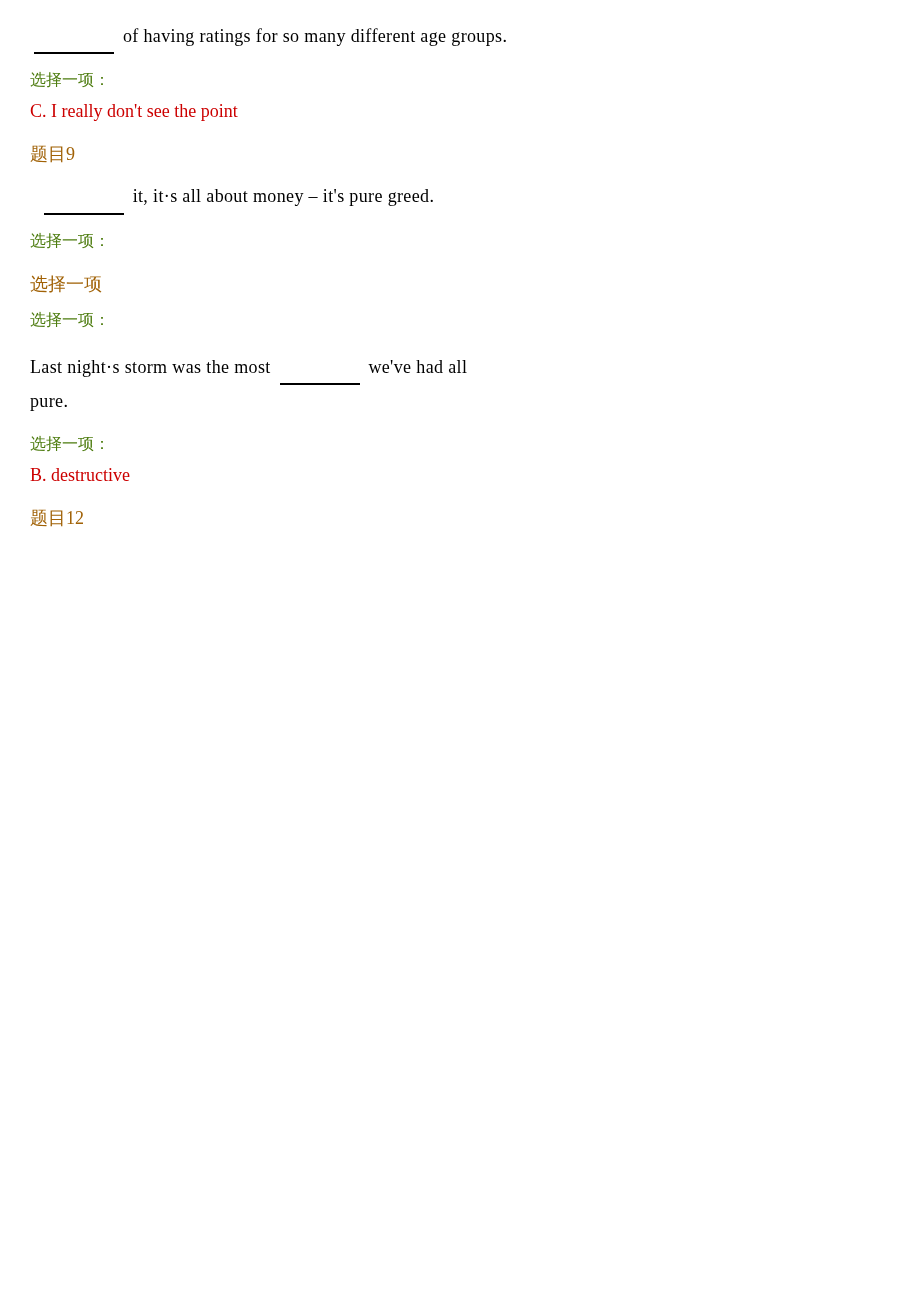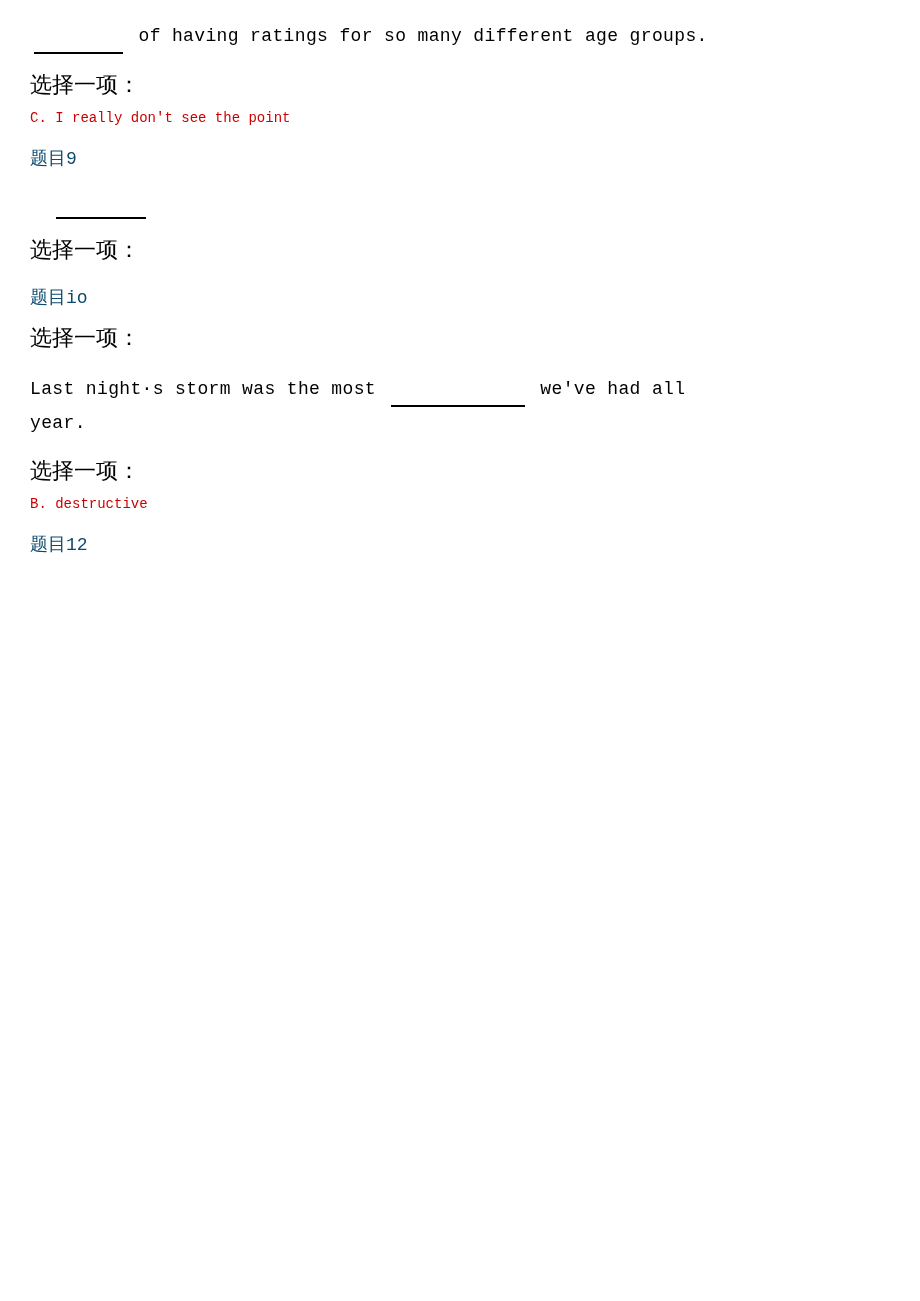--- a/index.html
+++ b/index.html
@@ -1,18 +1,19 @@
 <!DOCTYPE html>
 <html><head>
   <meta charset="utf-8">
   <style>
     * {
       margin: 0;
       padding: 0;
       box-sizing: border-box;
+      font-family: Liberation Serif, serif;
     }
 
     body {
       background: #ffffff;
       font-family: 'Courier New', Courier, monospace;
       font-size: 18px;
       color: #000000;
       padding: 20px 30px;
       width: 920px;
       min-height: 1301px;
@@ -33,34 +34,34 @@
       border-bottom: 2px solid #000;
       min-width: 80px;
       margin: 0 4px;
     }
 
     .blank-long {
       min-width: 130px;
     }
 
     .label-xuan {
-      font-size: 22px;
+      font-size: 16px;
       margin-bottom: 10px;
-      color: #000000;
+      color: #4d7c0f;
     }
 
     .answer-line {
       color: #cc0000;
-      font-size: 14px;
+      font-size: 18px;
       margin-bottom: 14px;
     }
 
     .question-title {
       font-size: 18px;
-      color: #0c4a6e;
+      color: #a16207;
       margin-bottom: 14px;
       margin-top: 10px;
     }
   </style>
 </head>
 <body>
 
 <div class="section">
   <div class="sentence-line">
     <span class="blank">&nbsp;&nbsp;&nbsp;&nbsp;&nbsp;&nbsp;&nbsp;&nbsp;</span>
@@ -71,42 +72,43 @@
 
   <div class="answer-line">C.  I really don't see the point</div>
 </div>
 
 <div class="section">
   <div class="question-title">题目9</div>
 
   <div class="sentence-line">
     <span>&nbsp;</span>
     <span class="blank">&nbsp;&nbsp;&nbsp;&nbsp;&nbsp;&nbsp;&nbsp;&nbsp;</span>
+    <span> it,  it·s all about money – it's pure greed.</span>
   </div>
 
   <div class="label-xuan">选择一项：</div>
 
 </div>
 
 <div class="section">
-  <div class="question-title">题目io</div>
+  <div class="question-title">选择一项</div>
 
 
   <div class="label-xuan">选择一项：</div>
 
 </div>
 
 <div class="section">
 
   <div class="sentence-line">
     <span>Last night·s storm was the most </span>
     <span class="blank">&nbsp;&nbsp;&nbsp;&nbsp;&nbsp;&nbsp;&nbsp;&nbsp;&nbsp;&nbsp;&nbsp;&nbsp;</span>
     <span> we've had all</span>
     <br>
-    <span>year.</span>
+    <span>pure.</span>
   </div>
 
   <div class="label-xuan">选择一项：</div>
 
   <div class="answer-line">B.  destructive</div>
 </div>
 
 <div class="section">
   <div class="question-title">题目12</div>
 </div>

